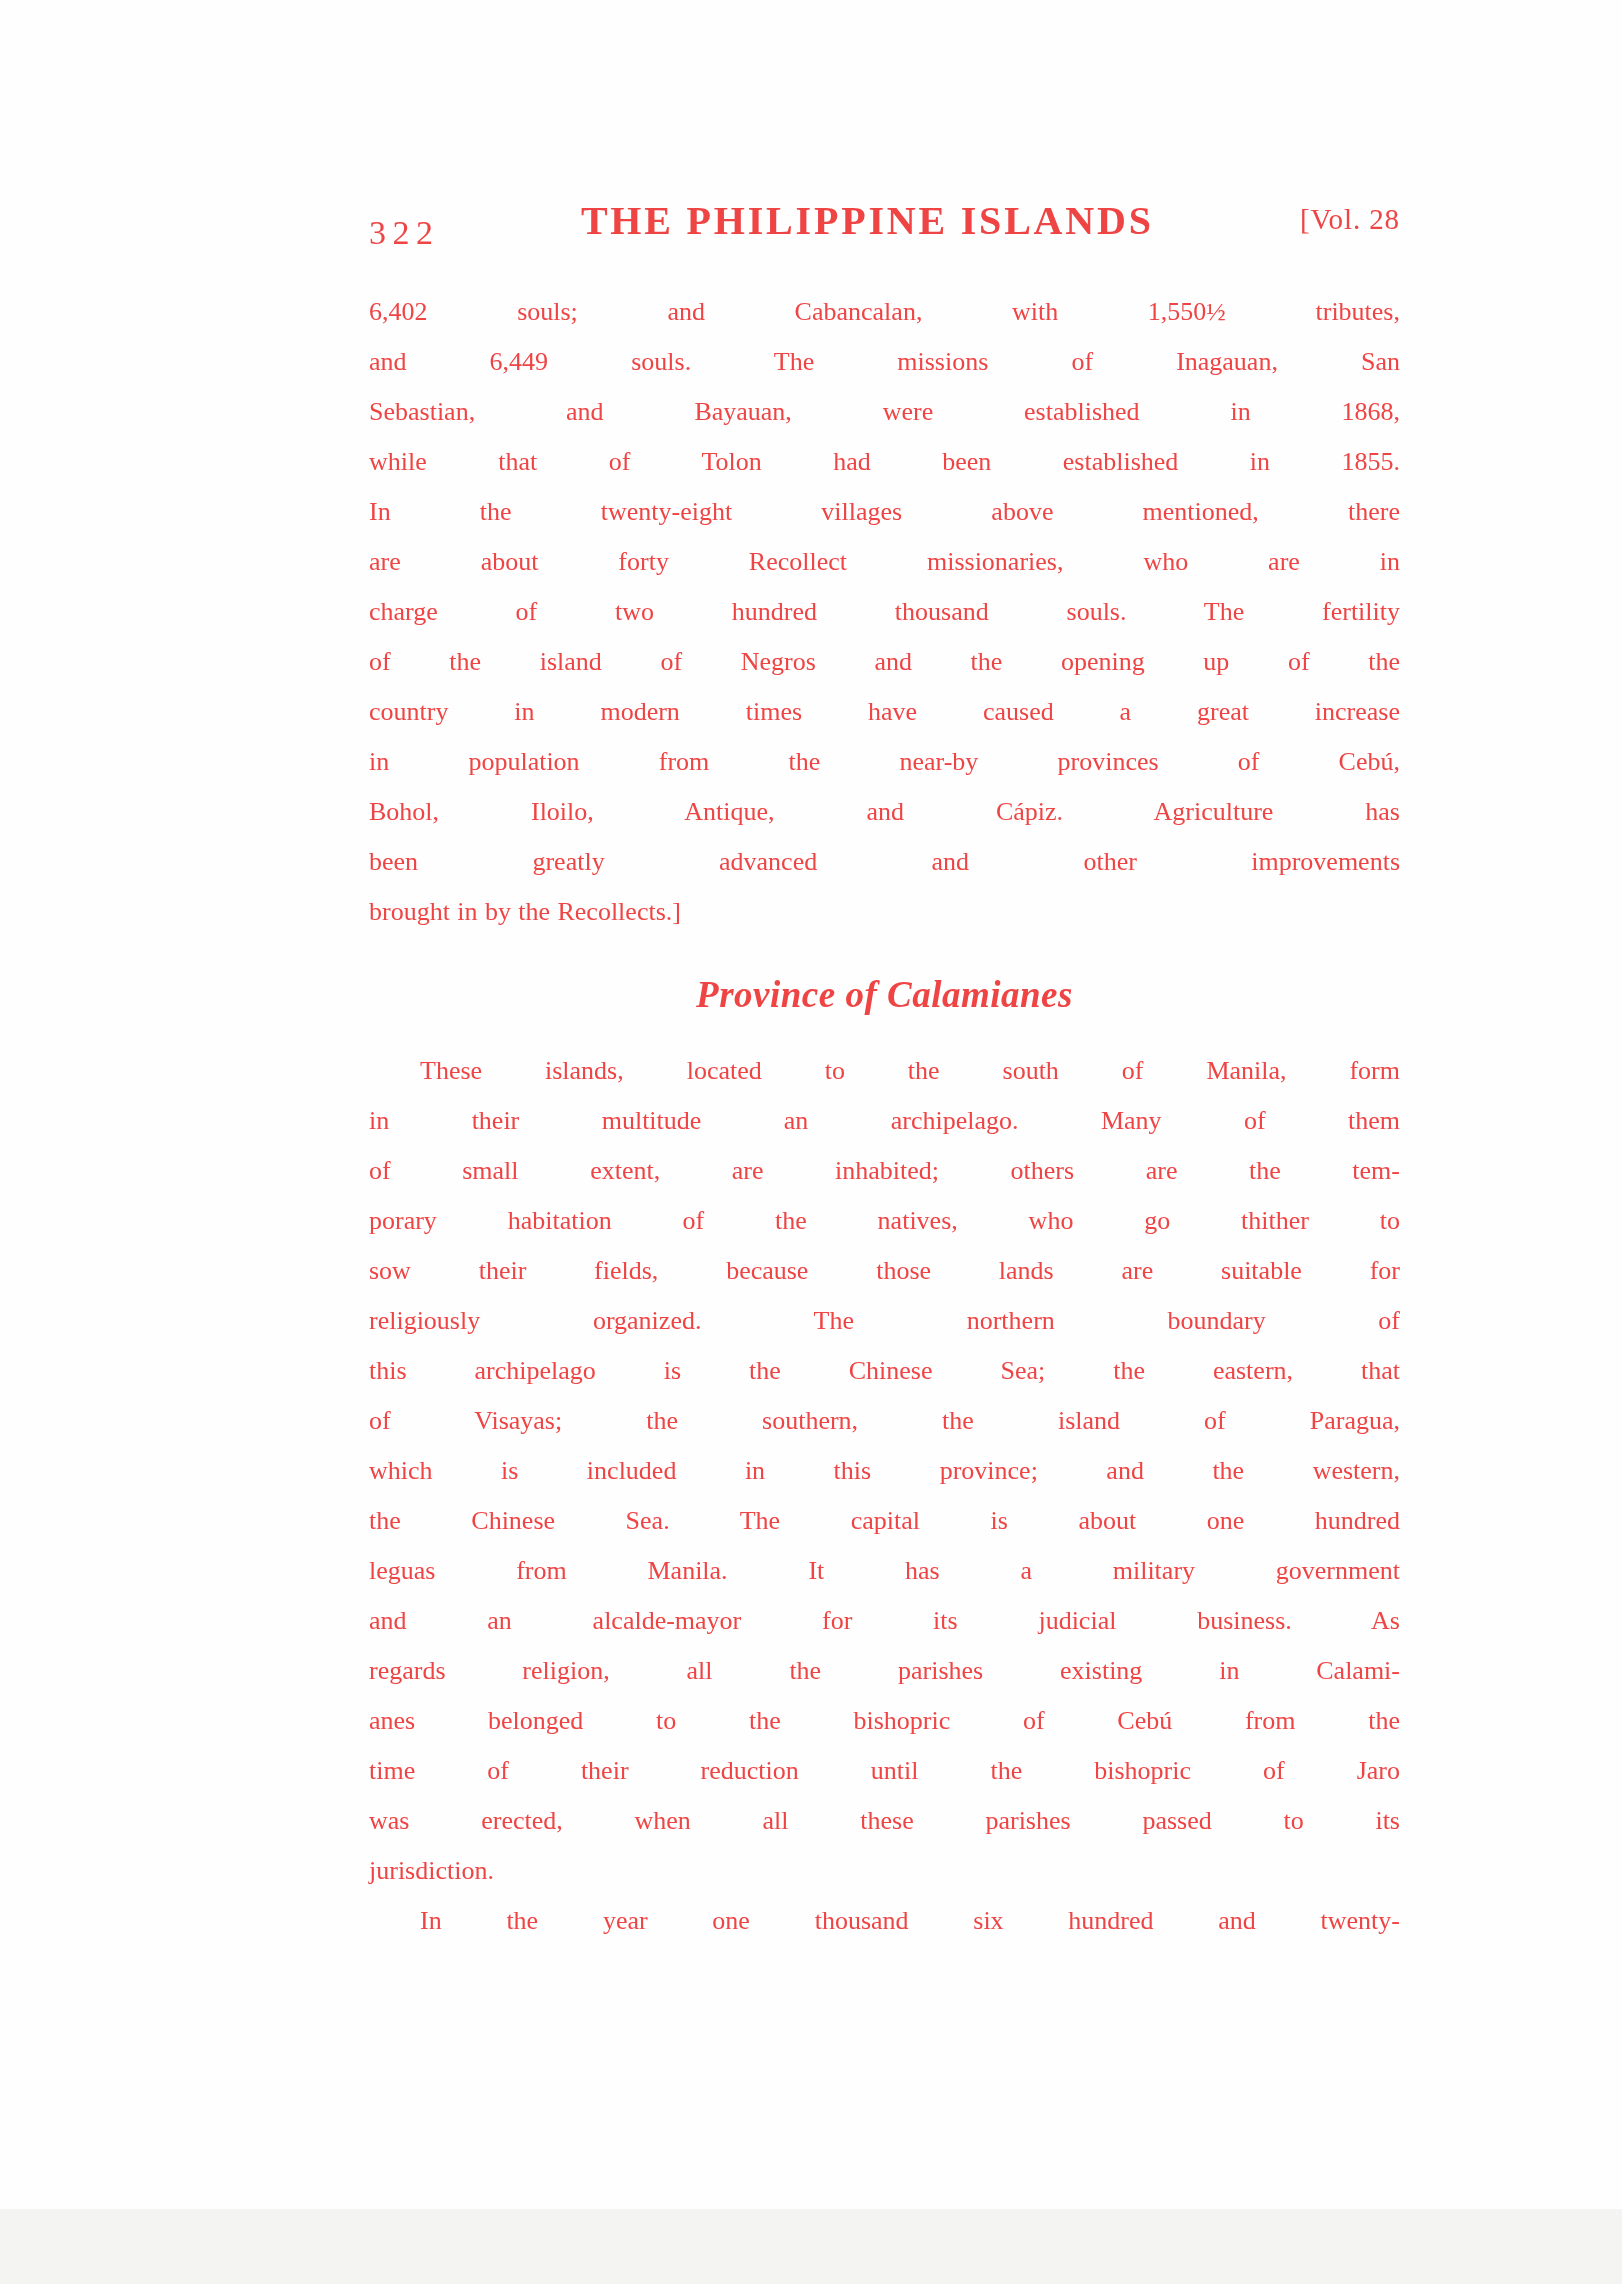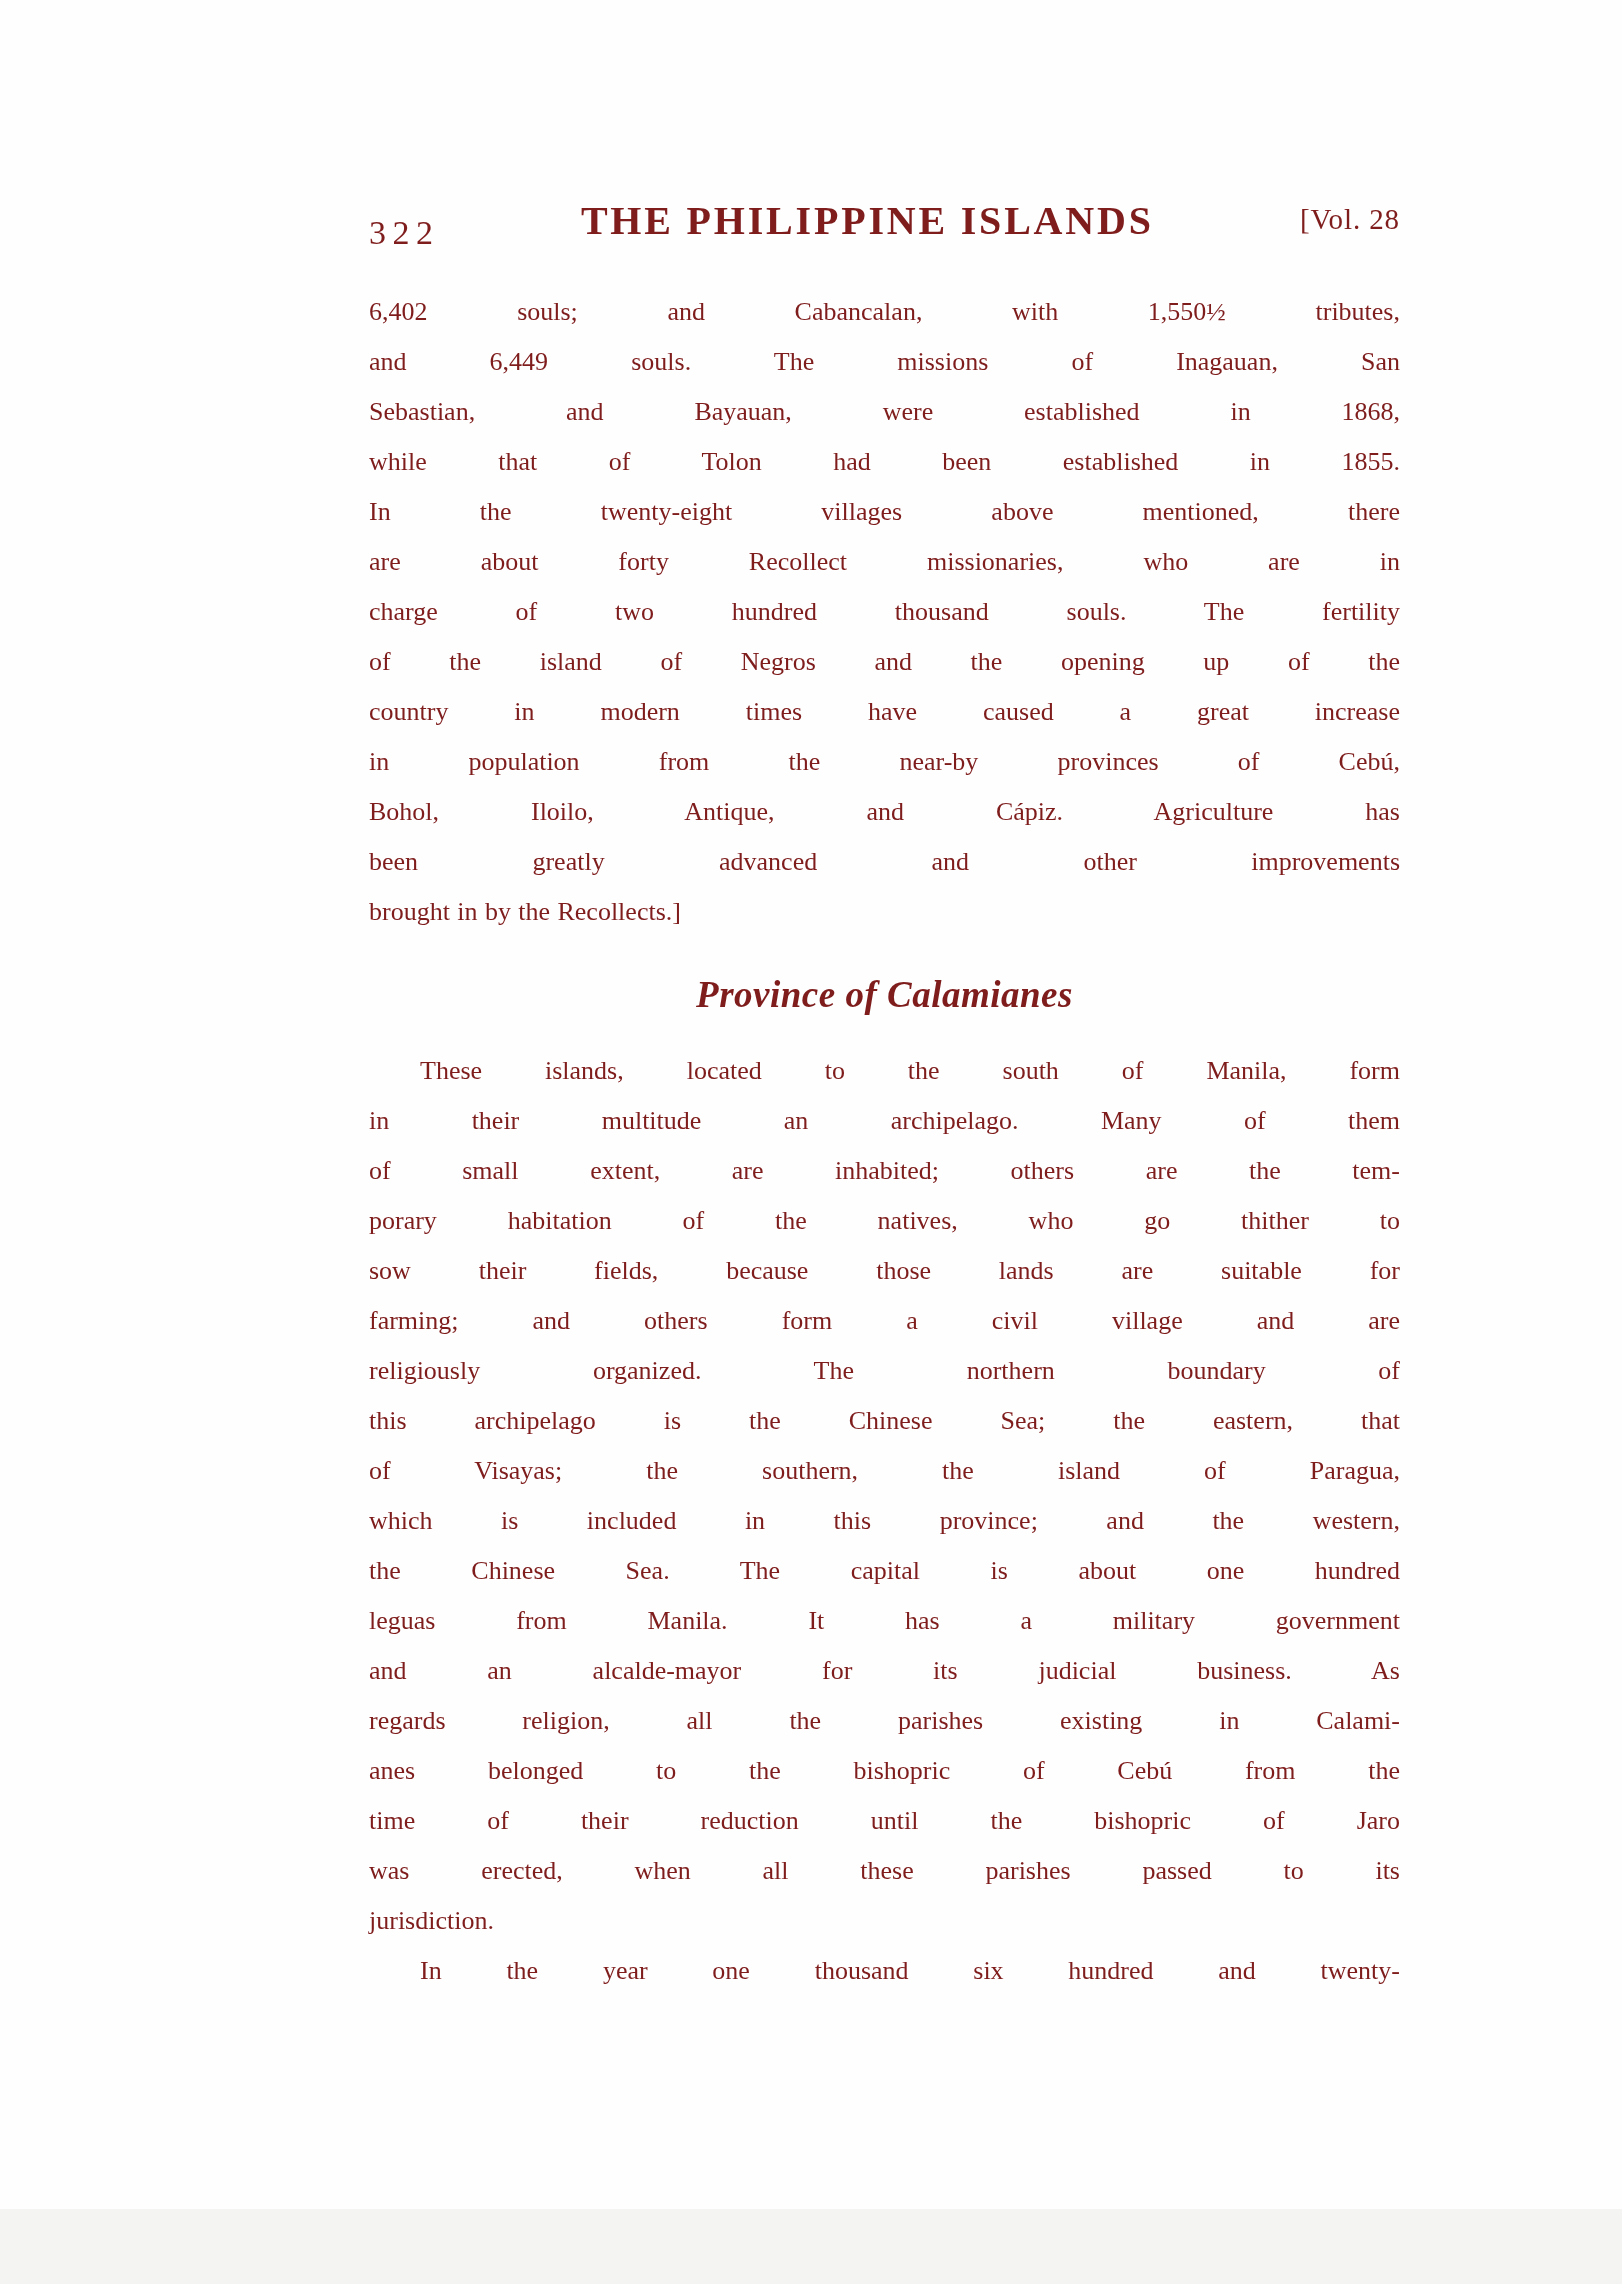--- a/index.html
+++ b/index.html
@@ -6,21 +6,21 @@
     margin: 0;
     padding: 0;
     background: #f4f4f2;
   }
   .page {
     position: relative;
     width: 1622px;
     height: 2209px;
     margin: 0 auto;
     background: #fefefe;
-    color: #7f1d1d;
+    color: #ef4444;
     font-family: "Liberation Serif", "DejaVu Serif", serif;
     overflow: hidden;
   }
   .content {
     position: absolute;
     left: 369px;
     top: 209px;
     width: 1031px;
   }
   .page-header {
@@ -108,21 +108,20 @@
     </section>
 
     <h2 class="section-heading">Province of Calamianes</h2>
 
     <section class="para">
       <div class="line indent">These islands, located to the south of Manila, form</div>
       <div class="line">in their multitude an archipelago. Many of them</div>
       <div class="line">of small extent, are inhabited; others are the tem-</div>
       <div class="line">porary habitation of the natives, who go thither to</div>
       <div class="line">sow their fields, because those lands are suitable for</div>
-      <div class="line">farming; and others form a civil village and are</div>
       <div class="line">religiously organized. The northern boundary of</div>
       <div class="line">this archipelago is the Chinese Sea; the eastern, that</div>
       <div class="line">of Visayas; the southern, the island of Paragua,</div>
       <div class="line">which is included in this province; and the western,</div>
       <div class="line">the Chinese Sea. The capital is about one hundred</div>
       <div class="line">leguas from Manila. It has a military government</div>
       <div class="line">and an alcalde-mayor for its judicial business. As</div>
       <div class="line">regards religion, all the parishes existing in Calami-</div>
       <div class="line">anes belonged to the bishopric of Cebú from the</div>
       <div class="line">time of their reduction until the bishopric of Jaro</div>

